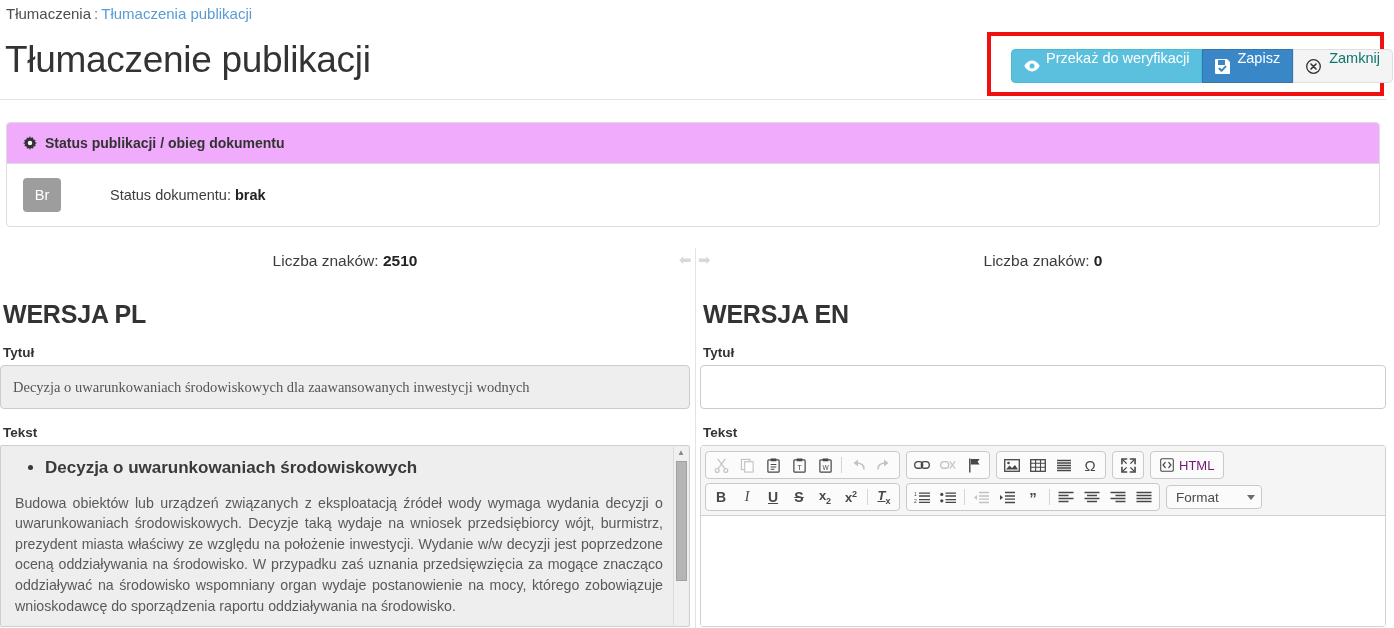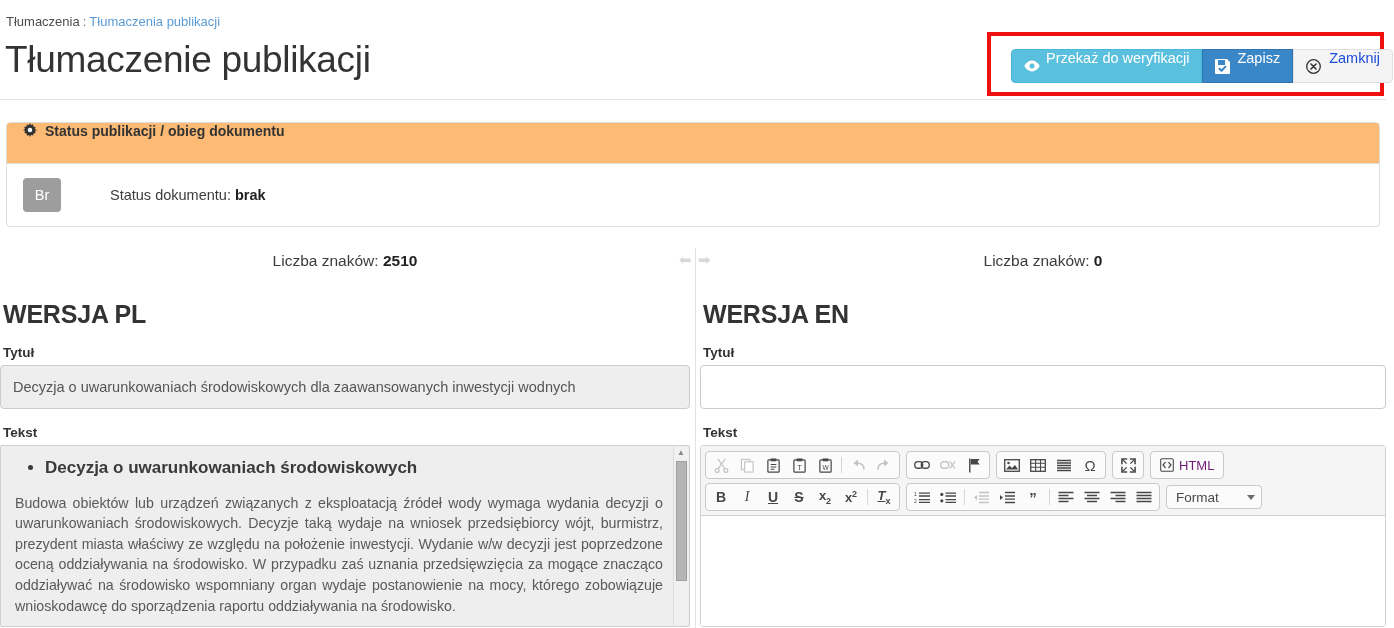--- a/index.html
+++ b/index.html
@@ -14,22 +14,22 @@
   .page {
     position: relative;
     width: 1394px; height: 628px;
     background: #fff;
     overflow: hidden;
   }
 
   
   .breadcrumb {
     position: absolute;
-    left: 6px; top: 14px;
-    font-size: 13px;
+    left: 6px; top: 5px;
+    font-size: 15px;
     color: #4d4d4d;
     white-space: nowrap;
   }
   .breadcrumb .sep { color: #777; margin: 0 3px; }
   .breadcrumb a { color: #5b9bd5; text-decoration: none; }
 
   
   .page-header {
     position: absolute;
     left: 0; top: 26px;
@@ -84,43 +84,44 @@
     border-bottom-left-radius: 4px;
   }
   .btn-primary {
     background: #3a87c8;
     border-color: #3276b1;
     color: #ffffff;
   }
   .btn-default {
     background: #f4f4f4;
     border-color: #e0e0e0;
-    color: #1d4ed8;
+    color: #0f766e;
     border-top-right-radius: 4px;
     border-bottom-right-radius: 4px;
     gap: 8px;
   }
   .btn .ico { display: inline-flex; align-items: center; }
 
   
   .panel {
     position: absolute;
     left: 6px; top: 122px;
     width: 1374px;
     border: 1px solid #dddddd;
     border-radius: 4px;
     background: #fff;
   }
   .panel-heading {
     height: 41px;
-    background: #fdba74;
+    background: #f0abfc;
     border-bottom: 1px solid #dddddd;
     border-top-left-radius: 3px;
     border-top-right-radius: 3px;
     display: flex;
+    align-items: center;
     padding: 0 16px;
     gap: 8px;
     font-size: 14px;
     font-weight: bold;
     color: #333;
   }
   .panel-body {
     height: 62px;
     display: flex;
     align-items: center;
@@ -202,21 +203,21 @@
   }
 
   .txt-input {
     display: block;
     width: 100%;
     height: 44px;
     border: 1px solid #cccccc;
     border-radius: 4px;
     padding: 0 12px;
     font-size: 14.5px;
-    font-family: Liberation Sans, sans-serif;
+    font-family: Liberation Serif, serif;
     color: #555;
     background: #ffffff;
     outline: none;
   }
   .txt-input.readonly {
     background: #eeeeee;
     color: #555;
   }
 
   

